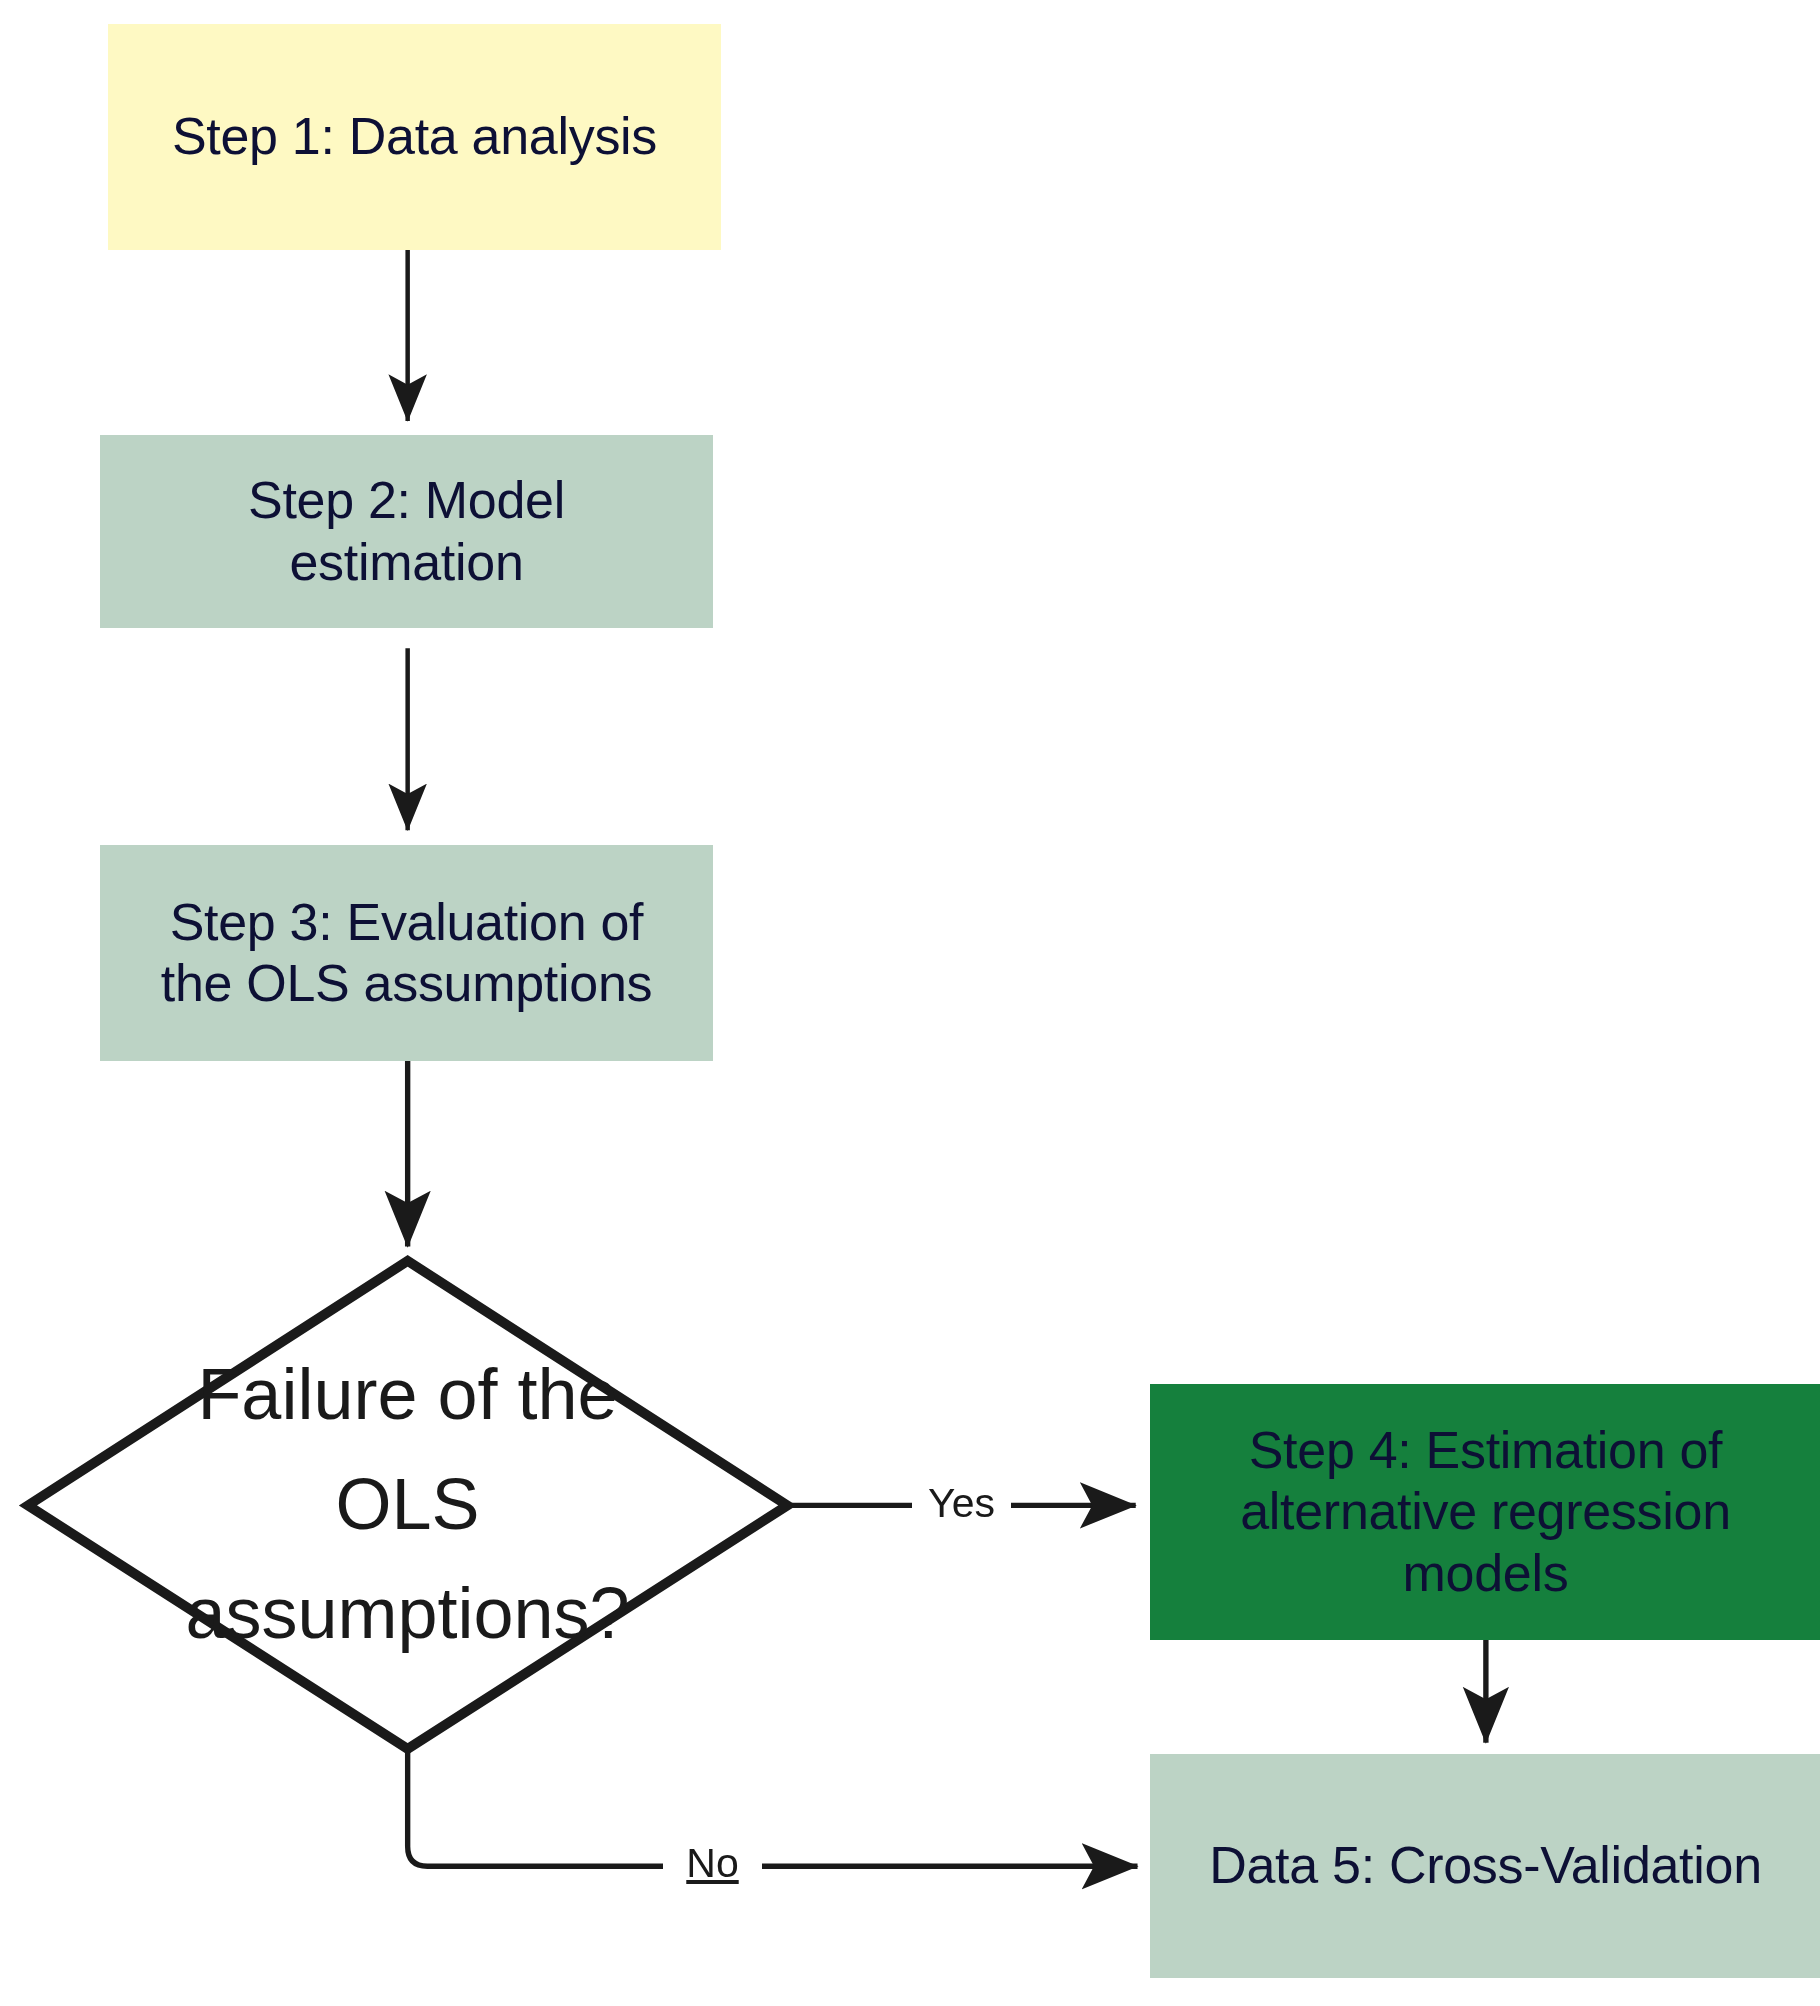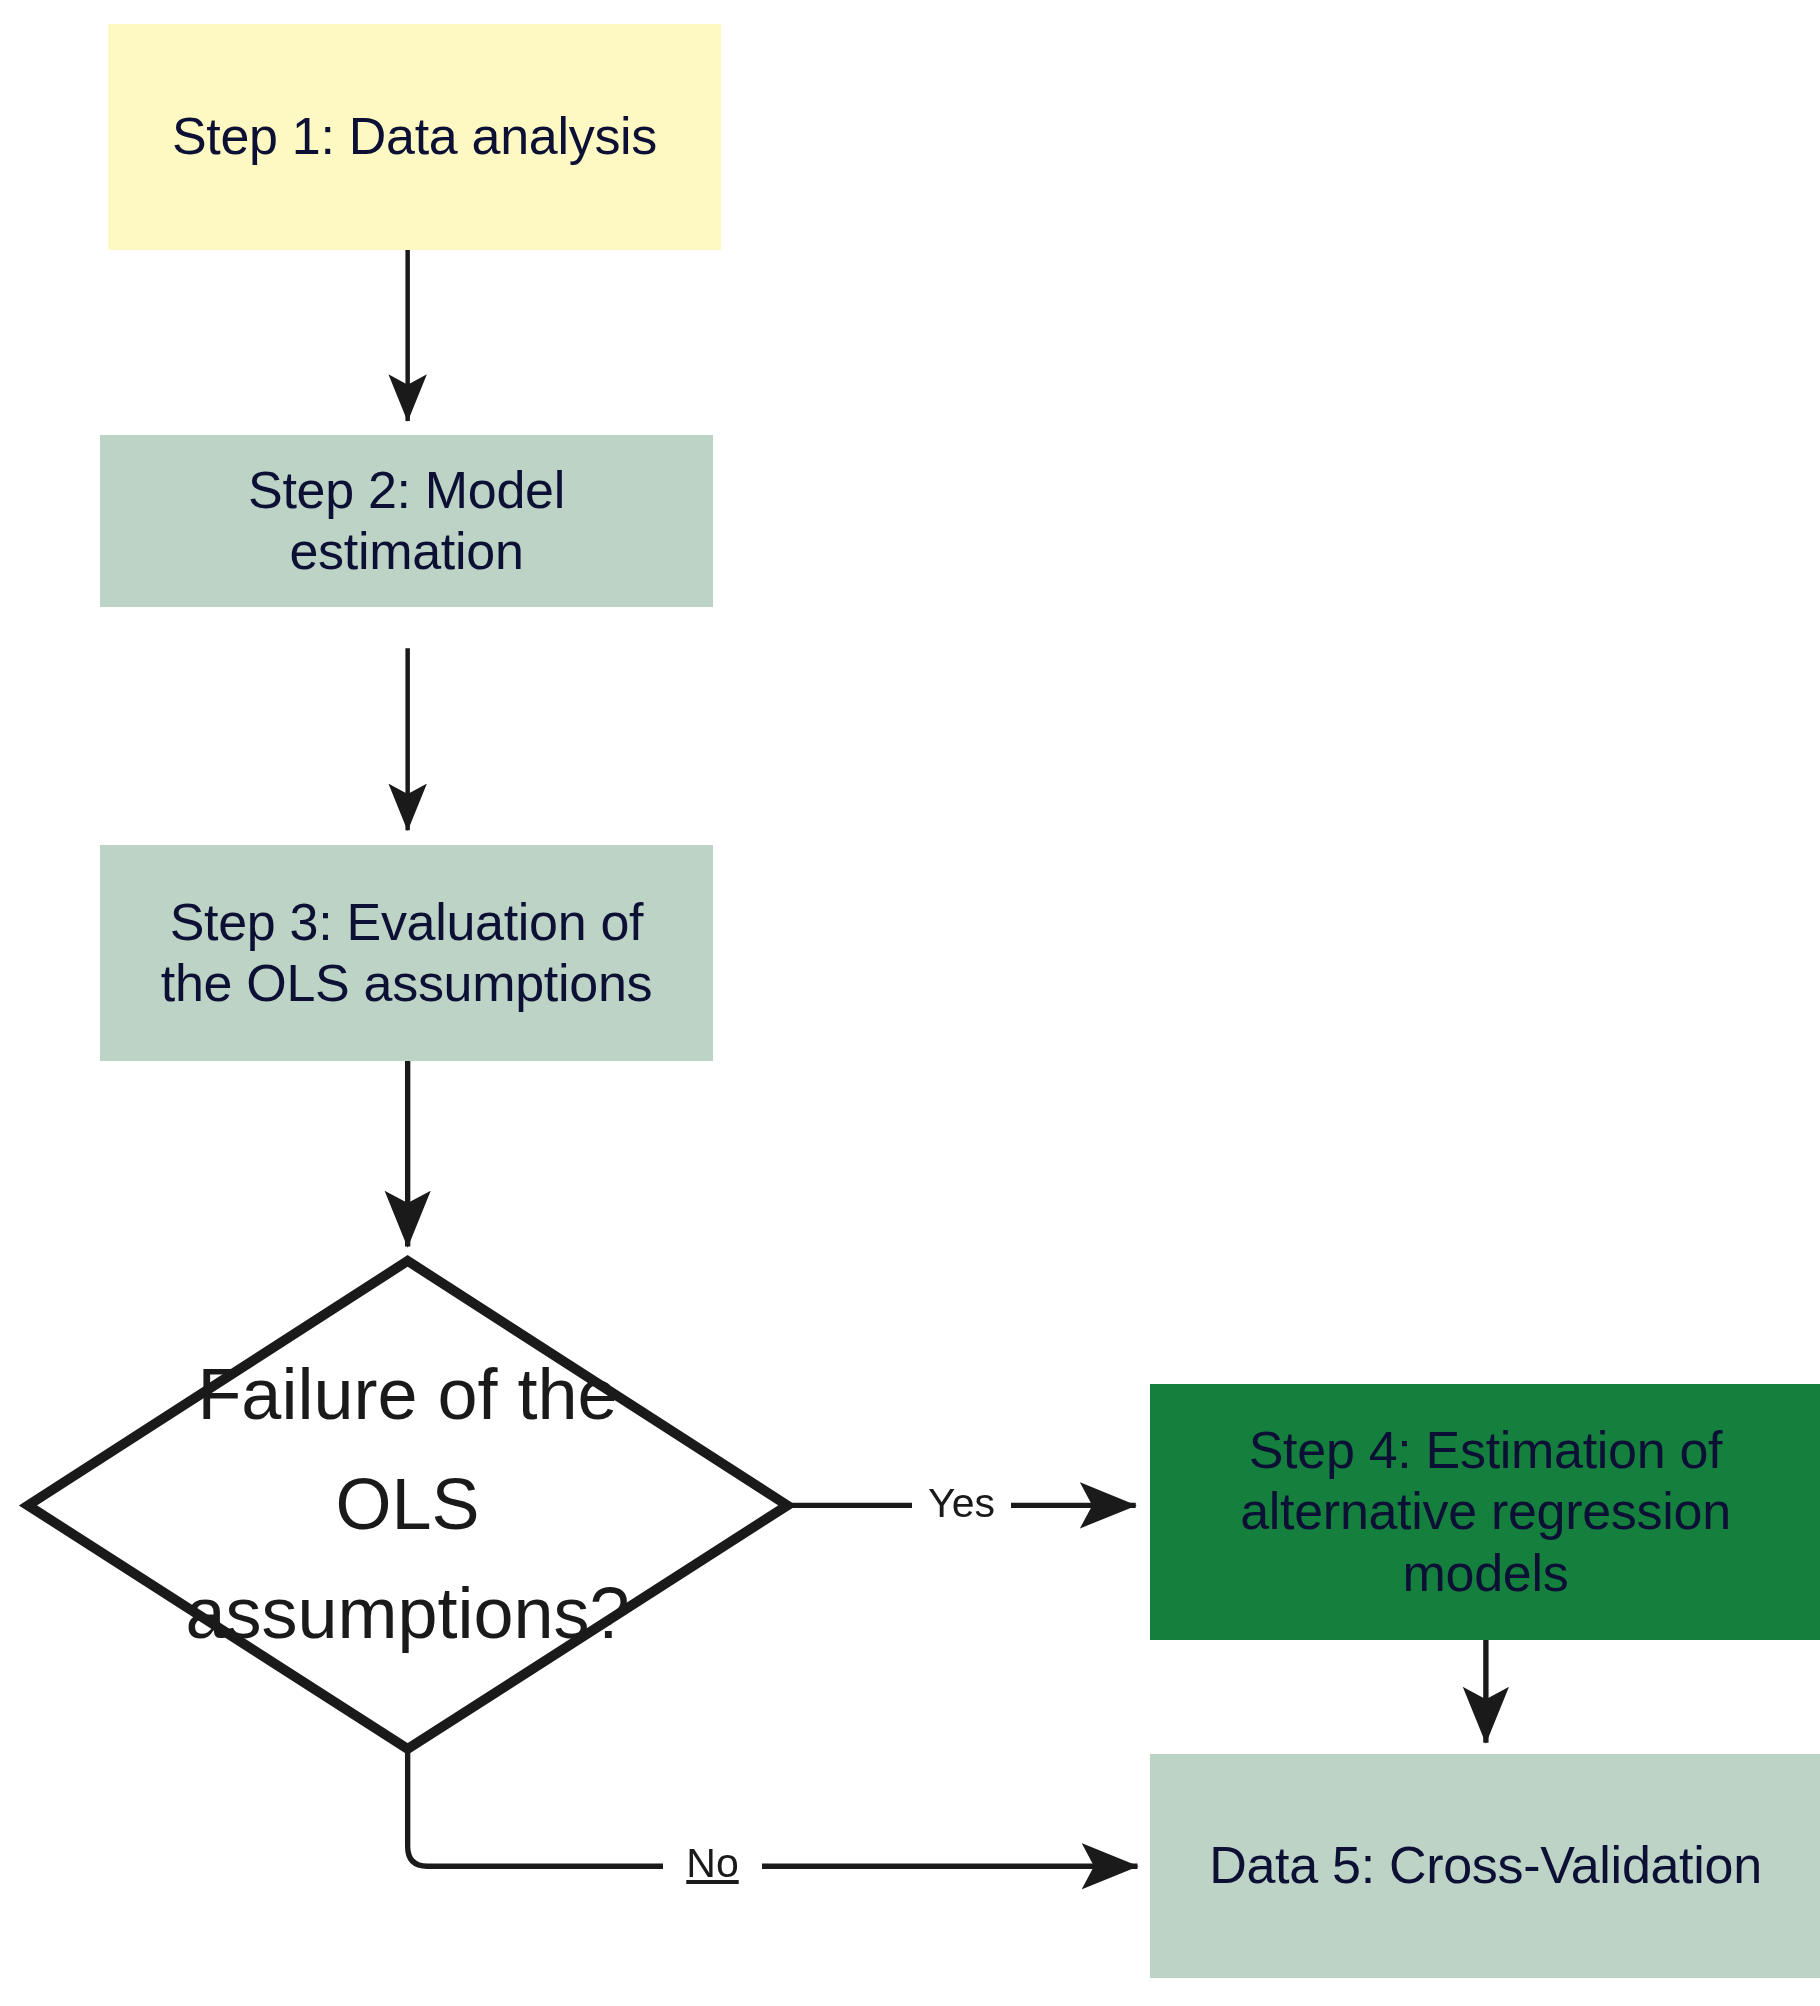--- a/index.html
+++ b/index.html
@@ -91,21 +91,21 @@
 
     <line x1="1659" y1="1831" x2="1659" y2="1946" stroke="#1a1a1a" stroke-width="6" marker-end="url(#arrowhead)"></line>
 
     <path d="M455,1953 L455,2062 Q455,2084 477,2084 L1270,2084" fill="none" stroke="#1a1a1a" stroke-width="6" marker-end="url(#arrowhead)"></path>
   </svg>
 
   <div class="node-box" style="left:100px; top:24px; width:613px; height:226px; background:#fef9c3;margin-left:8px;">
     <span>Step 1: Data analysis</span>
   </div>
 
-  <div class="node-box" style="left:100px; top:435px; width:613px; height:172px; background:#bcd3c5;">
+  <div class="node-box" style="left:100px; top:435px; width:613px; height:193px; background:#bcd3c5;">
     <span>Step 2: Model
 estimation</span>
   </div>
 
   <div class="node-box" style="left:100px; top:845px; width:613px; height:216px; background:#bcd3c5;">
     <span>Step 3: Evaluation of
 the OLS assumptions</span>
   </div>
 
   <div class="decision-label" style="left:161px; top:1370px; width:493px; height:269px;">

